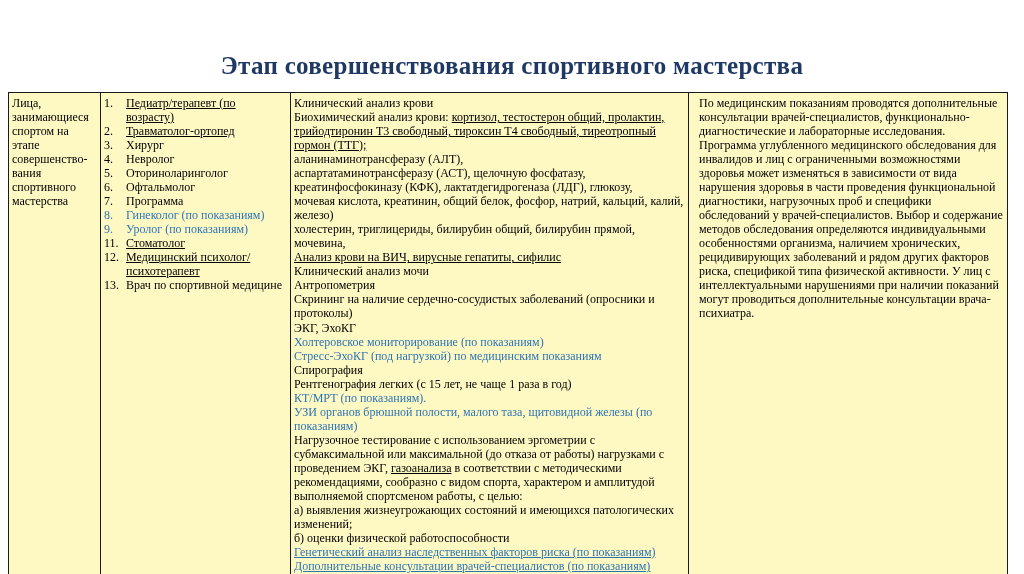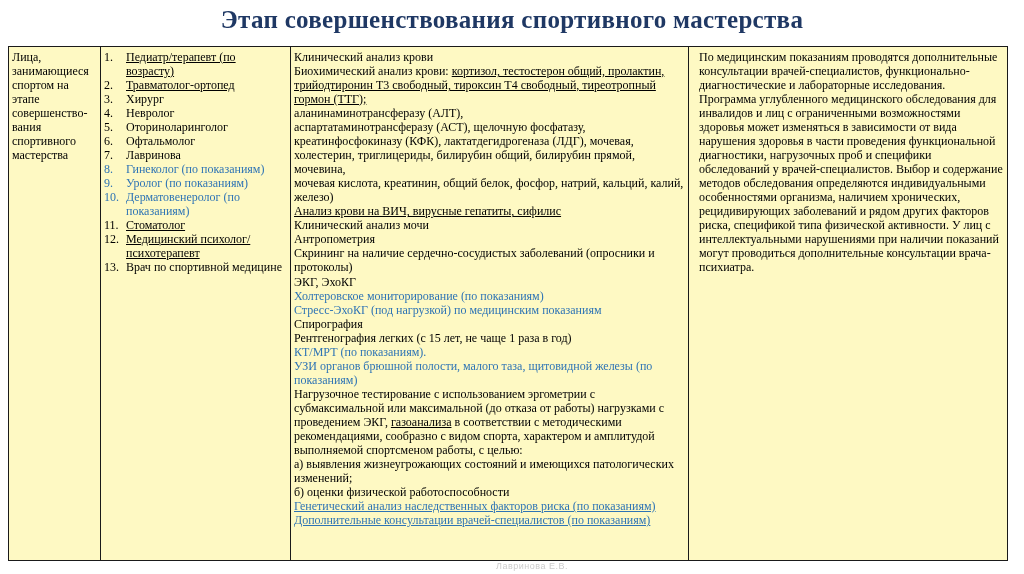--- a/index.html
+++ b/index.html
@@ -13,20 +13,21 @@
   .slide { position: relative; width: 1024px; height: 574px; background: #fff; }
 
   .title {
     text-align: center;
     font-size: 25px;
     font-weight: bold;
     color: var(--title, #1F3864);
     padding-top: 6px;
     letter-spacing: 0.3px;
     line-height: 1.1;
+    margin-top: 46px;
   }
 
   .grid {
     position: absolute;
     left: 8px; right: 16px;
     top: 46px; bottom: 13px;
     display: flex;
     border: 1px solid #1a1a1a;
     background: #fef9c3;
   }
@@ -99,33 +100,29 @@
           <div class="rl-line numbered">
             <span class="rl-num">5.</span>
             <span class="rl-body"><span>Оториноларинголог</span></span>
           </div>
           <div class="rl-line numbered">
             <span class="rl-num">6.</span>
             <span class="rl-body"><span>Офтальмолог</span></span>
           </div>
           <div class="rl-line numbered">
             <span class="rl-num">7.</span>
-            <span class="rl-body"><span>Лавринова</span></span>
+            <span class="rl-body"><span>Программа</span></span>
           </div>
           <div class="rl-line blue numbered">
             <span class="rl-num">8.</span>
             <span class="rl-body"><span>Гинеколог (по показаниям)</span></span>
           </div>
           <div class="rl-line blue numbered">
             <span class="rl-num">9.</span>
             <span class="rl-body"><span>Уролог (по показаниям)</span></span>
-          </div>
-          <div class="rl-line blue numbered">
-            <span class="rl-num">10.</span>
-            <span class="rl-body"><span>Дерматовенеролог (по показаниям)</span></span>
           </div>
           <div class="rl-line numbered">
             <span class="rl-num">11.</span>
             <span class="rl-body"><span class="u">Стоматолог</span></span>
           </div>
           <div class="rl-line numbered">
             <span class="rl-num">12.</span>
             <span class="rl-body"><span class="u">Медицинский психолог/психотерапевт</span></span>
           </div>
           <div class="rl-line numbered">
@@ -134,23 +131,23 @@
           </div>
         </div>
     </div>
 
     <div class="col c4">
       <div>
           <div class="rl-line"><span>Клинический анализ крови</span></div>
           <div class="rl-line"><span>Биохимический анализ крови: </span><span class="u">кортизол, тестостерон общий, пролактин, трийодтиронин Т3 свободный, тироксин Т4 свободный, тиреотропный гормон (ТТГ);</span></div>
           <div class="rl-line"><span>аланинаминотрансферазу (АЛТ),</span></div>
           <div class="rl-line"><span>аспартатаминотрансферазу (АСТ), щелочную фосфатазу,</span></div>
-          <div class="rl-line"><span>креатинфосфокиназу (КФК), лактатдегидрогеназа (ЛДГ), мочевая,</span></div>
+          <div class="rl-line"><span>креатинфосфокиназу (КФК), лактатдегидрогеназа (ЛДГ), глюкозу,</span></div>
+          <div class="rl-line"><span>мочевая кислота, креатинин, общий белок, фосфор, натрий, кальций, калий, железо)</span></div>
           <div class="rl-line"><span>холестерин, триглицериды, билирубин общий, билирубин прямой, мочевина,</span></div>
-          <div class="rl-line"><span>мочевая кислота, креатинин, общий белок, фосфор, натрий, кальций, калий, железо)</span></div>
           <div class="rl-line"><span class="u">Анализ крови на ВИЧ, вирусные гепатиты, сифилис</span></div>
           <div class="rl-line"><span>Клинический анализ мочи</span></div>
           <div class="rl-line"><span>Антропометрия</span></div>
           <div class="rl-line"><span>Скрининг на наличие сердечно-сосудистых заболеваний (опросники и протоколы)</span></div>
           <div class="rl-line"><span>ЭКГ, ЭхоКГ</span></div>
           <div class="rl-line blue"><span>Холтеровское мониторирование (по показаниям)</span></div>
           <div class="rl-line blue"><span>Стресс-ЭхоКГ (под нагрузкой) по медицинским показаниям</span></div>
           <div class="rl-line"><span>Спирография</span></div>
           <div class="rl-line"><span>Рентгенография легких (с 15 лет, не чаще 1 раза в год)</span></div>
           <div class="rl-line blue"><span>КТ/МРТ (по показаниям).</span></div>

